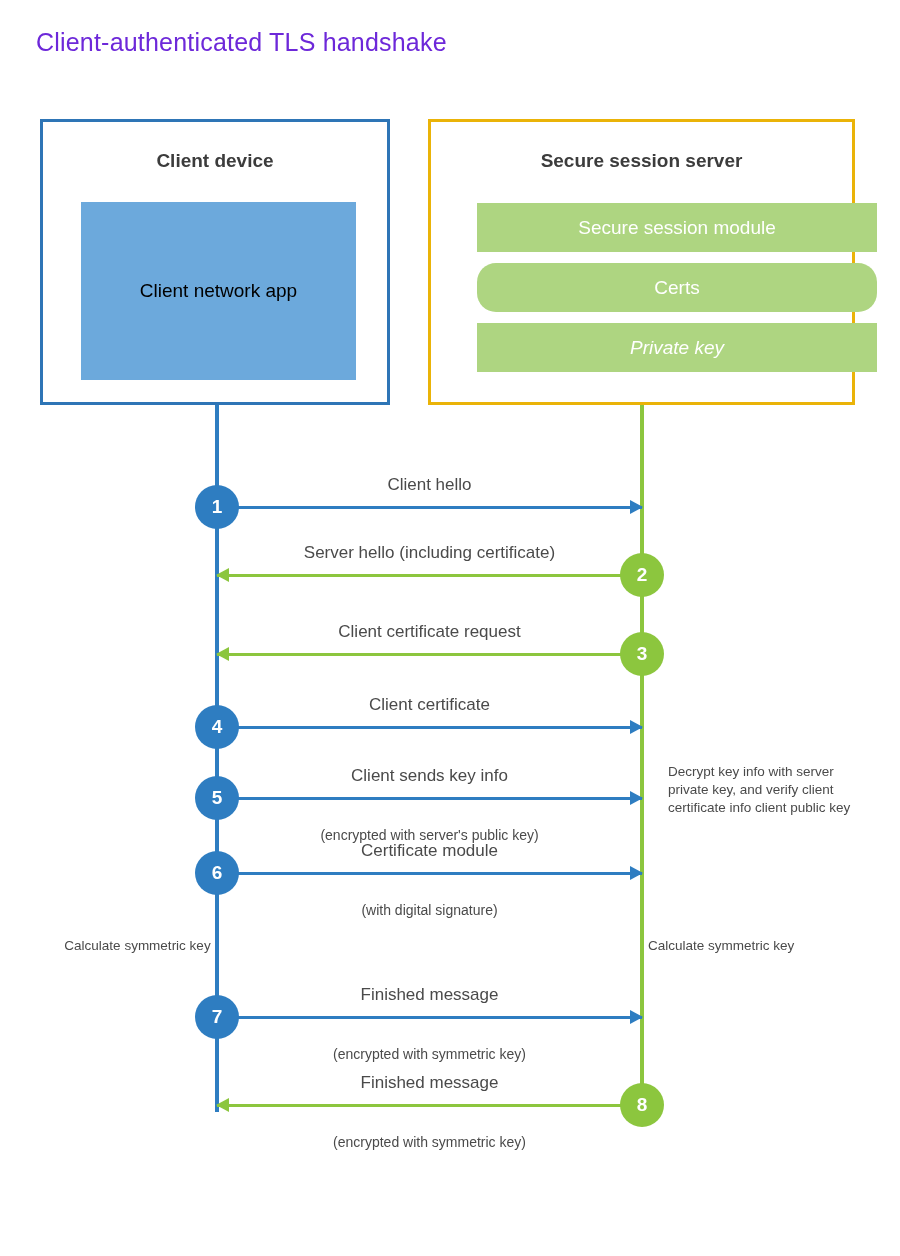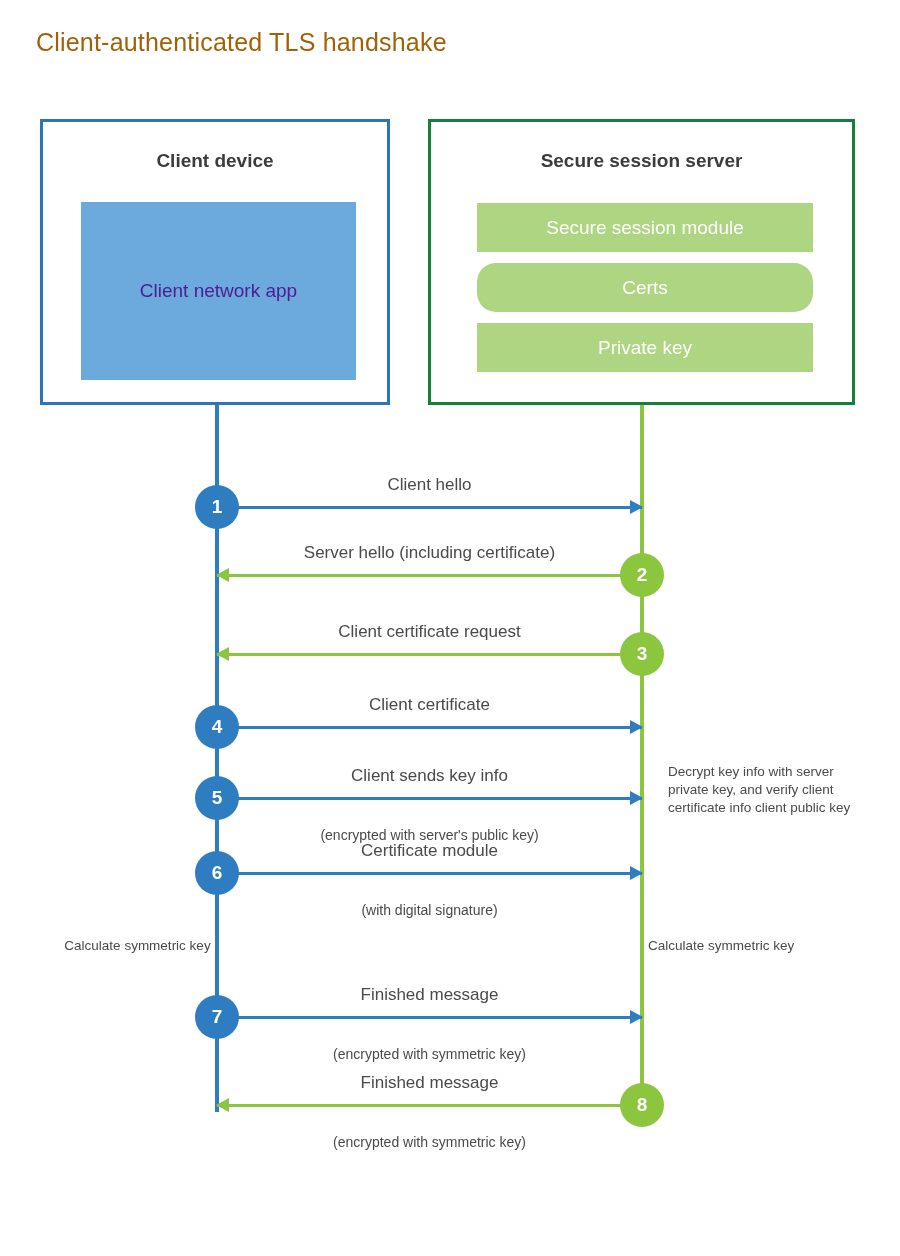--- a/index.html
+++ b/index.html
@@ -6,49 +6,49 @@
   body{
     width:900px;height:1256px;background:#ffffff;
     font-family:"Liberation Sans", sans-serif;
     color:#4a4a4a;position:relative;overflow:hidden;
   }
   .stage{position:absolute;left:0;top:0;width:900px;height:1256px;}
 
   
   #page-title{
     position:absolute;left:36px;top:28px;
-    font-size:25px;font-weight:400;color:#a16207;
+    font-size:25px;font-weight:400;color:#6d28d9;
     letter-spacing:.2px;white-space:nowrap;
   }
 
   
   .box{position:absolute;background:#ffffff;box-sizing:border-box;}
   #client-box{left:40px;top:119px;width:350px;height:286px;border:3px solid #2E75B6;}
-  #server-box{left:428px;top:119px;width:427px;height:286px;border:3px solid #15803d;}
+  #server-box{left:428px;top:119px;width:427px;height:286px;border:3px solid #eab308;}
 
   .box-title{
     position:absolute;left:0;right:0;top:28px;text-align:center;
     font-size:19px;font-weight:bold;color:#3c3c3c;
   }
 
   #client-app{
     position:absolute;left:38px;top:80px;width:275px;height:178px;
-    background:#6CA9DC;color:#4c1d95;font-size:19px;
+    background:#6CA9DC;color:#000000;font-size:19px;
     display:flex;align-items:center;justify-content:center;text-align:center;
     line-height:1.35;
   }
 
   .server-bar{
-    position:absolute;left:46px;width:336px;height:49px;
+    position:absolute;left:46px;width:400px;height:49px;
     background:#AED581;color:#ffffff;font-size:19px;
     display:flex;align-items:center;justify-content:center;text-align:center;
   }
   #server-bar-0{top:81px;}
   #server-bar-1{top:141px;border-radius:19px;}
-  #server-bar-2{top:201px;}
+  #server-bar-2{top:201px;font-style:italic;}
 
   
   .lifeline{position:absolute;width:4px;}
   #client-lifeline{left:215px;top:405px;height:707px;background:#2E7DC1;}
   #server-lifeline{left:640px;top:405px;height:702px;background:#8CC63E;}
 
   
   .msg{position:absolute;height:0;}
   .msg .line{position:absolute;height:3px;top:0;left:0;right:0;}
   .msg.to-right .line{background:#2E7DC1;}

